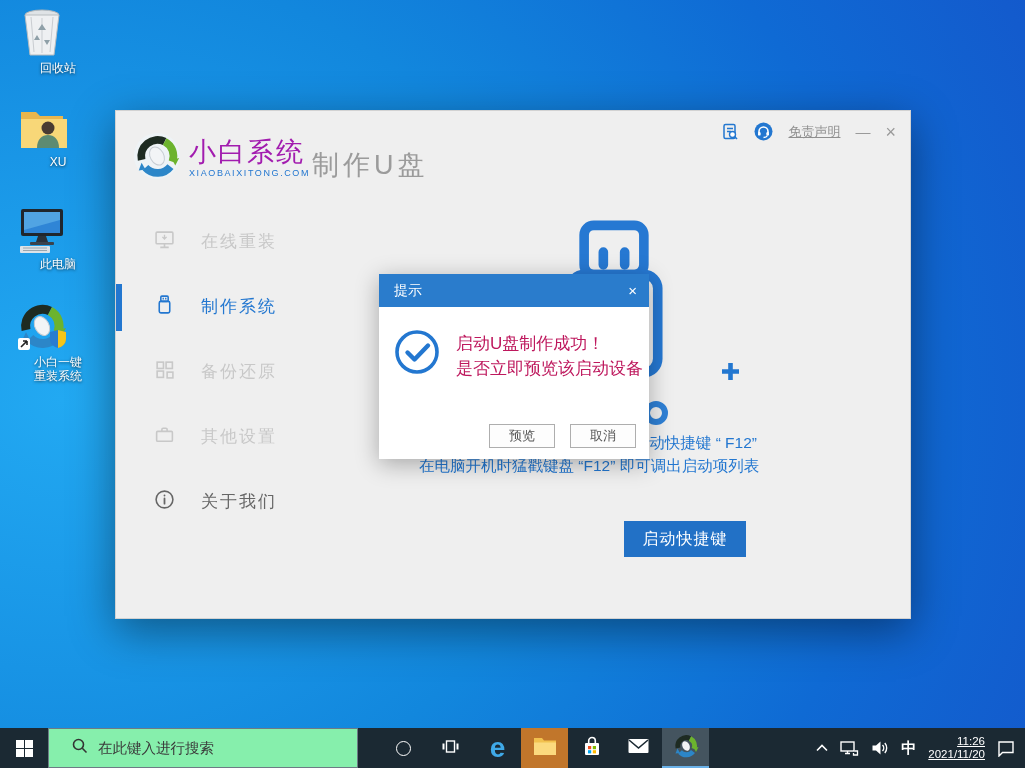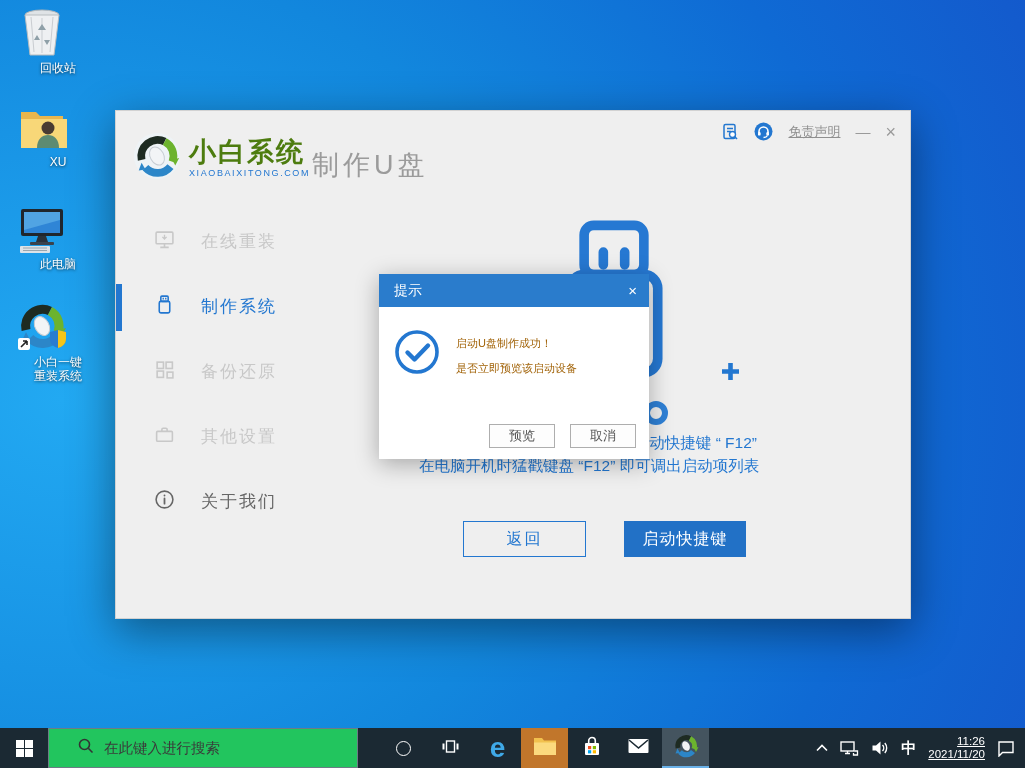--- a/index.html
+++ b/index.html
@@ -18,21 +18,21 @@
             background:#efefef; box-shadow:0 12px 42px rgba(0,0,0,.42);
             border:1px solid rgba(0,0,0,.12);padding-left:12px; }
 
   .win-titlebar { position:absolute; top:11px; right:14px; display:flex; align-items:center; gap:15px; }
   .disclaimer { font-size:13px; color:#8f8f8f; text-decoration:underline; cursor:pointer; }
   .win-min { color:#9a9a9a; font-size:15px; cursor:pointer; line-height:14px; }
   .win-close { color:#9a9a9a; font-size:18px; cursor:pointer; line-height:16px; }
 
   .logo-wrap { position:absolute; left:16px; top:20px; display:flex; align-items:center; }
   .logo-text { margin-left:7px; }
-  .logo-title { color:#4d7c0f; font-size:27px; font-weight:bold; letter-spacing:2px; line-height:28px; }
+  .logo-title { color:#a21caf; font-size:27px; font-weight:normal; letter-spacing:2px; line-height:28px; }
   .logo-sub { color:#2377d0; font-size:9px; letter-spacing:1.6px; margin-top:2px; }
   .page-title { position:absolute; left:196px; top:36px; font-size:27px; color:#9b9b9b; letter-spacing:4px; }
 
   .side-item { position:absolute; left:38px; width:230px; height:44px; display:flex;
                align-items:center; gap:26px; color:#c8c8c8; cursor:pointer; }
   .side-item .slbl { font-size:17px; letter-spacing:2px; }
   .side-item.active { color:#2377d0; }
   .side-item.dark { color:#666;font-family:Liberation Serif, serif; }
   .active-bar { position:absolute; left:0; top:173px; width:6px; height:47px; background:#2377d0; }
 
@@ -51,31 +51,31 @@
                  font-size:16px; letter-spacing:1px; cursor:pointer; }
 
   
   .dialog { position:absolute; left:263px; top:163px; width:270px; height:185px; background:#fff;
             box-shadow:0 5px 22px rgba(0,0,0,.30); z-index:5; }
   .dlg-head { height:33px; background:#2a7ccc; display:flex; align-items:center;
               padding:0 12px 0 15px; }
   .dlg-title { color:#fff; font-size:14px; flex:1; }
   .dlg-close { color:#fff; font-size:15px; cursor:pointer; }
   .dlg-check { position:absolute; left:15px; top:55px; }
-  .dlg-msg { position:absolute; left:77px; top:57px; font-size:11px; color:#a16207; line-height:25px; }
+  .dlg-msg { position:absolute; left:77px; top:57px; font-size:17px; color:#be185d; line-height:25px; }
   .dlg-btns { position:absolute; right:13px; bottom:11px; display:flex; gap:15px; }
   .dlg-btn { width:66px; height:24px; background:#fdfdfd; border:1px solid #aeaeae;
              color:#555; font-size:13px; cursor:pointer; }
 
   
   .taskbar { position:absolute; left:0; bottom:0; width:1025px; height:40px; background:#1b2933;
              display:flex; align-items:stretch; z-index:10; }
   .tb-start { width:48px; display:flex; align-items:center; justify-content:center; cursor:pointer; }
-  .tb-search { position:absolute; left:48px; top:0; width:310px; height:40px; background:#22c55e;
-               border:1px solid #6d7b85; display:flex; align-items:center; padding-left:29px; gap:10px; }
+  .tb-search { position:absolute; left:48px; top:0; width:310px; height:40px; background:#86efac;
+               border:1px solid #6d7b85; display:flex; align-items:center; padding-left:23px; gap:10px; }
   .tb-search input { border:none; outline:none; background:transparent; font-size:14.5px; color:#222;
                      font-family:inherit; width:250px; }
   .tb-search input::placeholder { color:#3a3a3a; opacity:1; }
   .tb-apps { position:absolute; left:380px; top:0; height:40px; display:flex; }
   .tb-btn { width:47px; height:40px; display:flex; align-items:center; justify-content:center; cursor:pointer; }
   .tb-btn.explorer { background:#c1762b; }
   .tb-btn.xiaobai { background:#44545f; position:relative; }
   .tb-btn.xiaobai::after { content:""; position:absolute; left:0; bottom:0; width:100%; height:2px; background:#6ab1e8; }
   .cortana-ring { width:15px; height:15px; border:1.8px solid #fff; border-radius:50%; }
   .edge-e { color:#3fa9e8; font-size:28px; font-weight:bold; line-height:28px; }
@@ -255,21 +255,20 @@
   <span class="plus-dec">
     <svg width="19" height="19" viewBox="0 0 19 19">
       <path d="M9.5 1 v17 M1 9.5 h17" stroke="#2377d0" stroke-width="4.6"></path>
     </svg>
   </span>
   <div class="ring-dec"></div>
 
   <div class="hot1">启动快捷键 “ F12”</div>
   <div class="hot2">在电脑开机时猛戳键盘 “F12” 即可调出启动项列表</div>
 
-  <button class="btn-back">返回</button>
   <button class="btn-hotkeys">启动快捷键</button>
 
   <div class="dialog">
     <div class="dlg-head">
       <span class="dlg-title">提示</span>
       <span class="dlg-close">×</span>
     </div>
     <span class="dlg-check">
       <svg width="46" height="46" viewBox="0 0 46 46">
         <circle cx="23" cy="23" r="20" fill="#fff" stroke="#2377d0" stroke-width="3.6"></circle>

